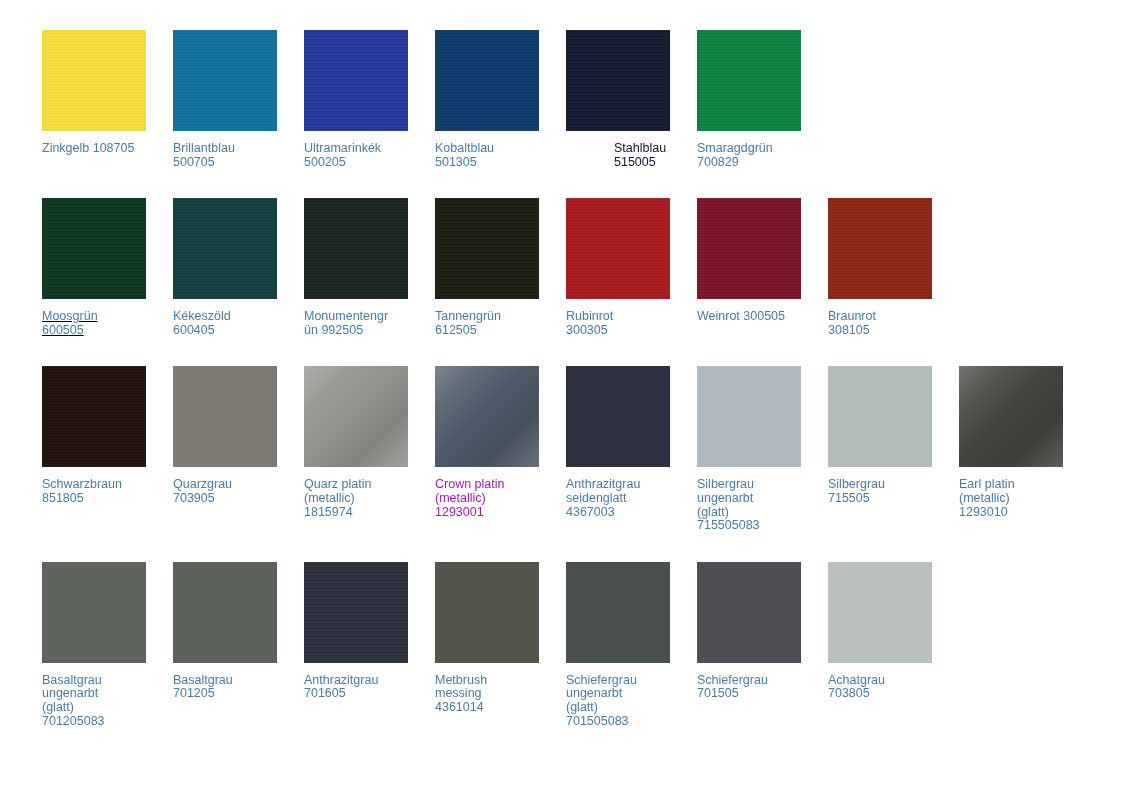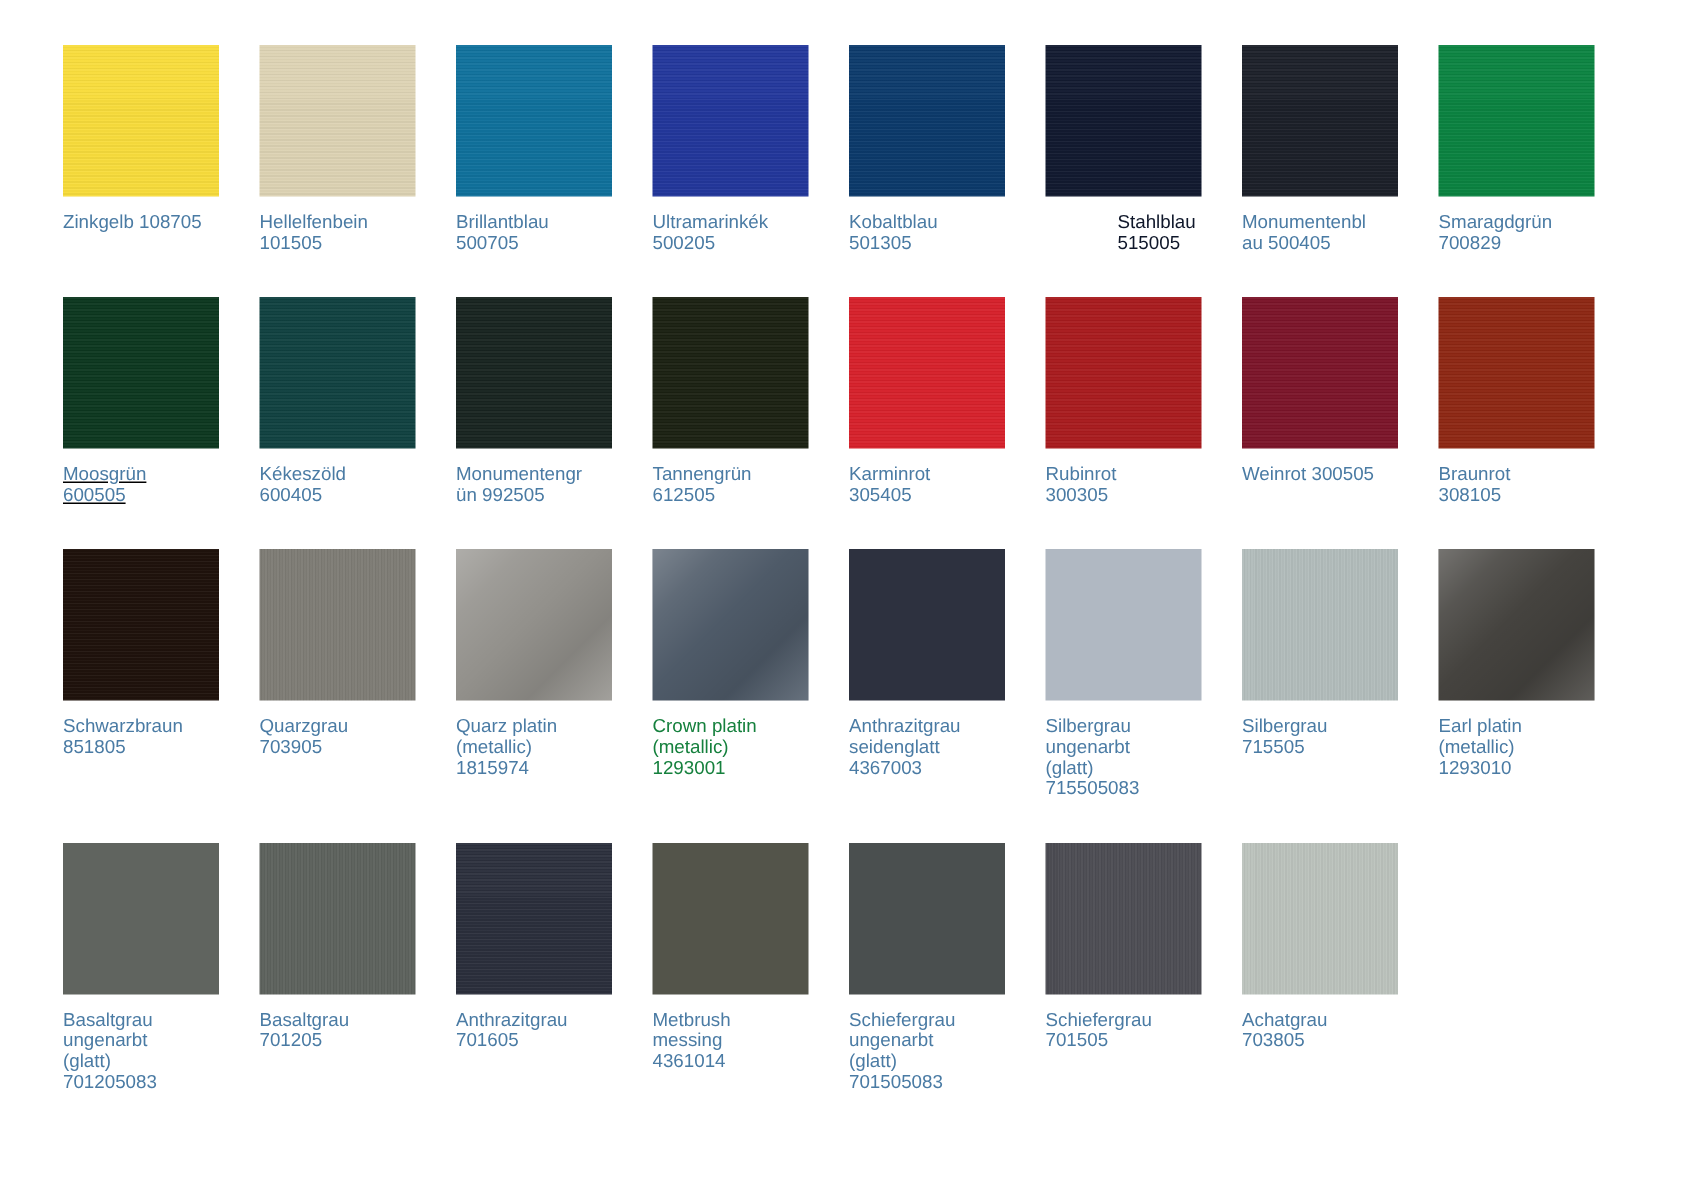--- a/index.html
+++ b/index.html
@@ -105,48 +105,38 @@
 <body style="background: rgb(255, 255, 255);">
 
 <div id="swatch-grid">
 
   <div class="swatch-row" style="margin-top:30px;">
     <div class="swatch-cell" style="margin-left:42px;">
       <div class="swatch-chip grain-h" title="Zinkgelb" style="background-color: rgb(248, 220, 60);"></div>
       <div class="swatch-label" style="color: rgb(74, 123, 164);">Zinkgelb 108705</div>
     </div>
     <div class="swatch-cell">
-      <div class="swatch-chip grain-h" title="Hellelfenbein" style="background-color: rgb(221, 211, 180);"></div>
-      <div class="swatch-label" style="color: rgb(74, 123, 164);">Hellelfenbein
-101505</div>
-    </div>
-    <div class="swatch-cell">
       <div class="swatch-chip grain-h" title="Brillantblau" style="background-color: rgb(16, 113, 156);"></div>
       <div class="swatch-label" style="color: rgb(74, 123, 164);">Brillantblau
 500705</div>
     </div>
     <div class="swatch-cell">
       <div class="swatch-chip grain-h" title="Ultramarinkék" style="background-color: rgb(35, 55, 155);"></div>
       <div class="swatch-label" style="color: rgb(74, 123, 164);">Ultramarinkék
 500205</div>
     </div>
     <div class="swatch-cell">
       <div class="swatch-chip grain-h" title="Kobaltblau" style="background-color: rgb(12, 58, 107);"></div>
       <div class="swatch-label" style="color: rgb(74, 123, 164);">Kobaltblau
 501305</div>
     </div>
     <div class="swatch-cell">
       <div class="swatch-chip grain-h" title="Stahlblau" style="background-color: rgb(18, 26, 48);"></div>
       <div class="swatch-label" style="color: #0f172a; margin-left: 48px;">Stahlblau
 515005</div>
-    </div>
-    <div class="swatch-cell">
-      <div class="swatch-chip grain-h" title="Monumentenblau" style="background-color: rgb(28, 32, 41);"></div>
-      <div class="swatch-label" style="color: rgb(74, 123, 164);">Monumentenbl
-au 500405</div>
     </div>
     <div class="swatch-cell">
       <div class="swatch-chip grain-h" title="Smaragdgrün" style="background-color: rgb(11, 131, 65);"></div>
       <div class="swatch-label" style="color: rgb(74, 123, 164);">Smaragdgrün
 700829</div>
     </div>
   </div>
 
   <div class="swatch-row" style="margin-top:29px;">
     <div class="swatch-cell" style="margin-left:42px;text-decoration:underline;">
@@ -163,25 +153,20 @@
       <div class="swatch-chip grain-h" title="Monumentengrün" style="background-color: rgb(23, 35, 31);"></div>
       <div class="swatch-label" style="color: rgb(74, 123, 164);">Monumentengr
 ün 992505</div>
     </div>
     <div class="swatch-cell">
       <div class="swatch-chip grain-h" title="Tannengrün" style="background-color: rgb(26, 32, 17);"></div>
       <div class="swatch-label" style="color: rgb(74, 123, 164);">Tannengrün
 612505</div>
     </div>
     <div class="swatch-cell">
-      <div class="swatch-chip grain-h" title="Karminrot" style="background-color: rgb(213, 32, 42);"></div>
-      <div class="swatch-label" style="color: rgb(74, 123, 164);">Karminrot
-305405</div>
-    </div>
-    <div class="swatch-cell">
       <div class="swatch-chip grain-h" title="Rubinrot" style="background-color: rgb(167, 26, 29);"></div>
       <div class="swatch-label" style="color: rgb(74, 123, 164);">Rubinrot
 300305</div>
     </div>
     <div class="swatch-cell">
       <div class="swatch-chip grain-h" title="Weinrot" style="background-color: rgb(122, 19, 40);"></div>
       <div class="swatch-label" style="color: rgb(74, 123, 164);">Weinrot 300505</div>
     </div>
     <div class="swatch-cell">
       <div class="swatch-chip grain-h" title="Braunrot" style="background-color: rgb(140, 38, 18);"></div>
@@ -202,21 +187,21 @@
 703905</div>
     </div>
     <div class="swatch-cell">
       <div class="swatch-chip grain-metallic" title="Quarz platin (metallic)" style="background-color: rgb(147, 145, 140);"></div>
       <div class="swatch-label" style="color: rgb(74, 123, 164);">Quarz platin
 (metallic)
 1815974</div>
     </div>
     <div class="swatch-cell">
       <div class="swatch-chip grain-metallic" title="Crown platin (metallic)" style="background-color: rgb(78, 90, 104);"></div>
-      <div class="swatch-label" style="color: #15803d;">Crown platin
+      <div class="swatch-label" style="color: #a21caf;">Crown platin
 (metallic)
 1293001</div>
     </div>
     <div class="swatch-cell">
       <div class="swatch-chip grain-none" title="Anthrazitgrau seidenglatt" style="background-color: rgb(45, 49, 63);"></div>
       <div class="swatch-label" style="color: rgb(74, 123, 164);">Anthrazitgrau
 seidenglatt
 4367003</div>
     </div>
     <div class="swatch-cell">

